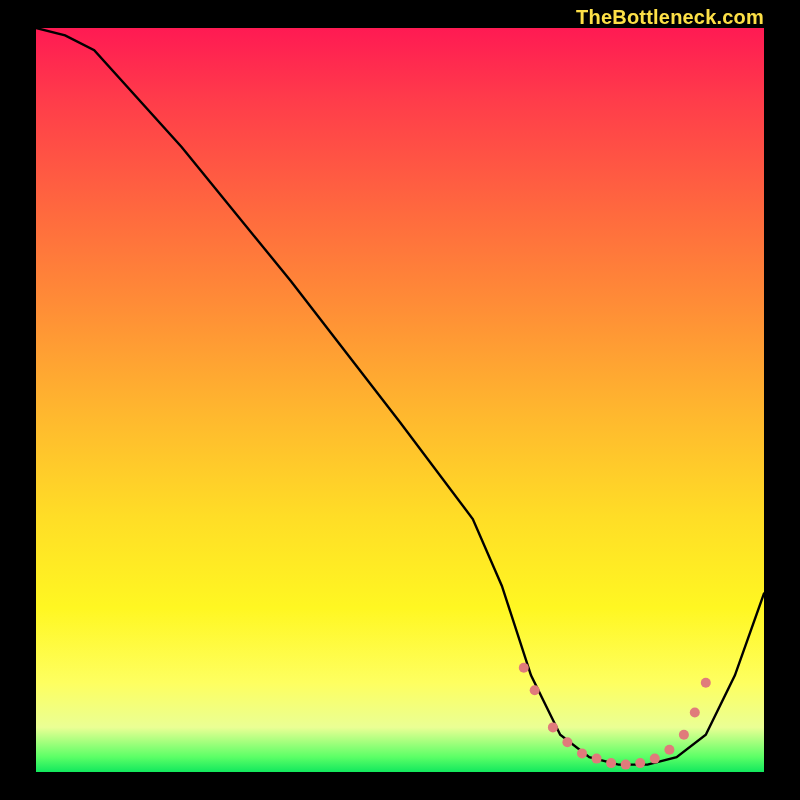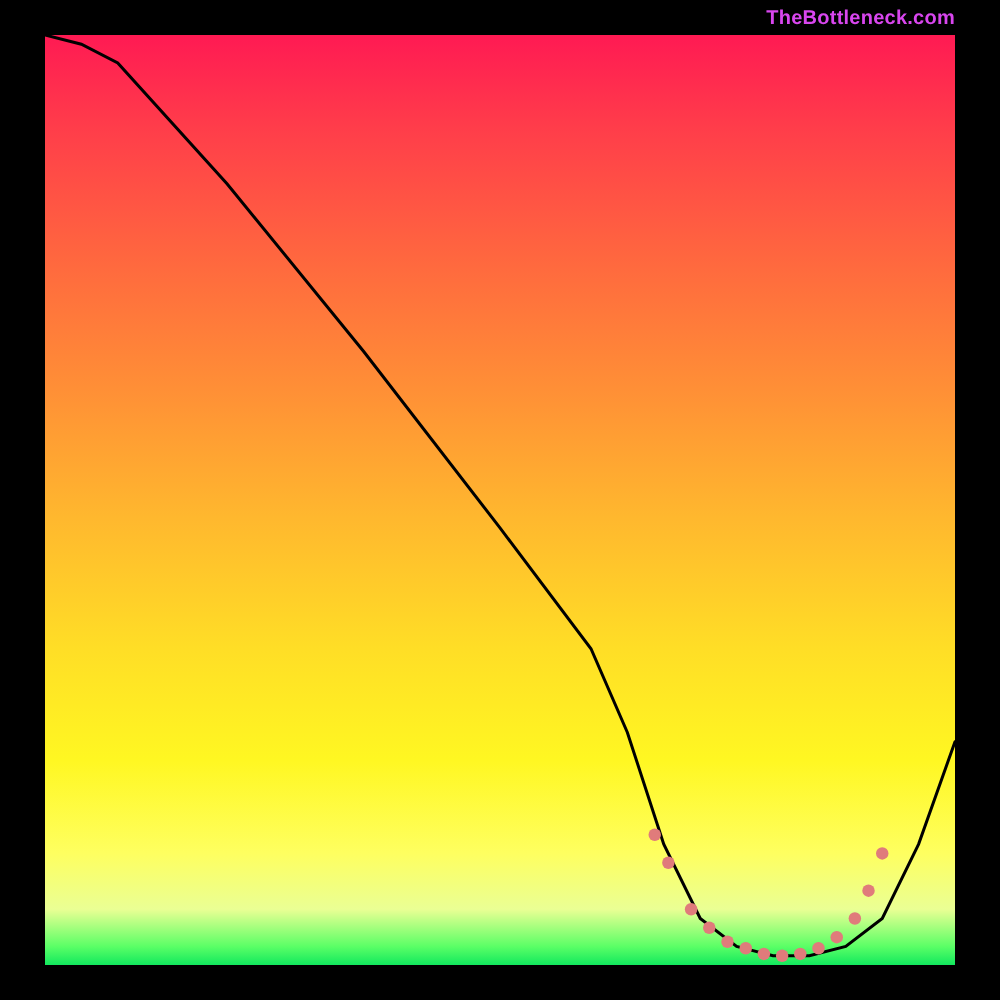--- a/index.html
+++ b/index.html
@@ -32,23 +32,23 @@
       #eaff94 94%,
       #5bff66 98%,
       #12e85e 100%
     );
   }
 
   .watermark {
     position: absolute;
     top: 6px;
     right: 36px;
-    font-size: 16px;
+    font-size: 20px;
     font-weight: 600;
-    color: #d946ef;
+    color: #fde047;
     letter-spacing: 0.2px;
     font-family: Arial, Helvetica, sans-serif;
   }
 
   svg.curve {
     position: absolute;
     left: 0; top: 0;
     width: 728px; height: 744px;
   }
 

